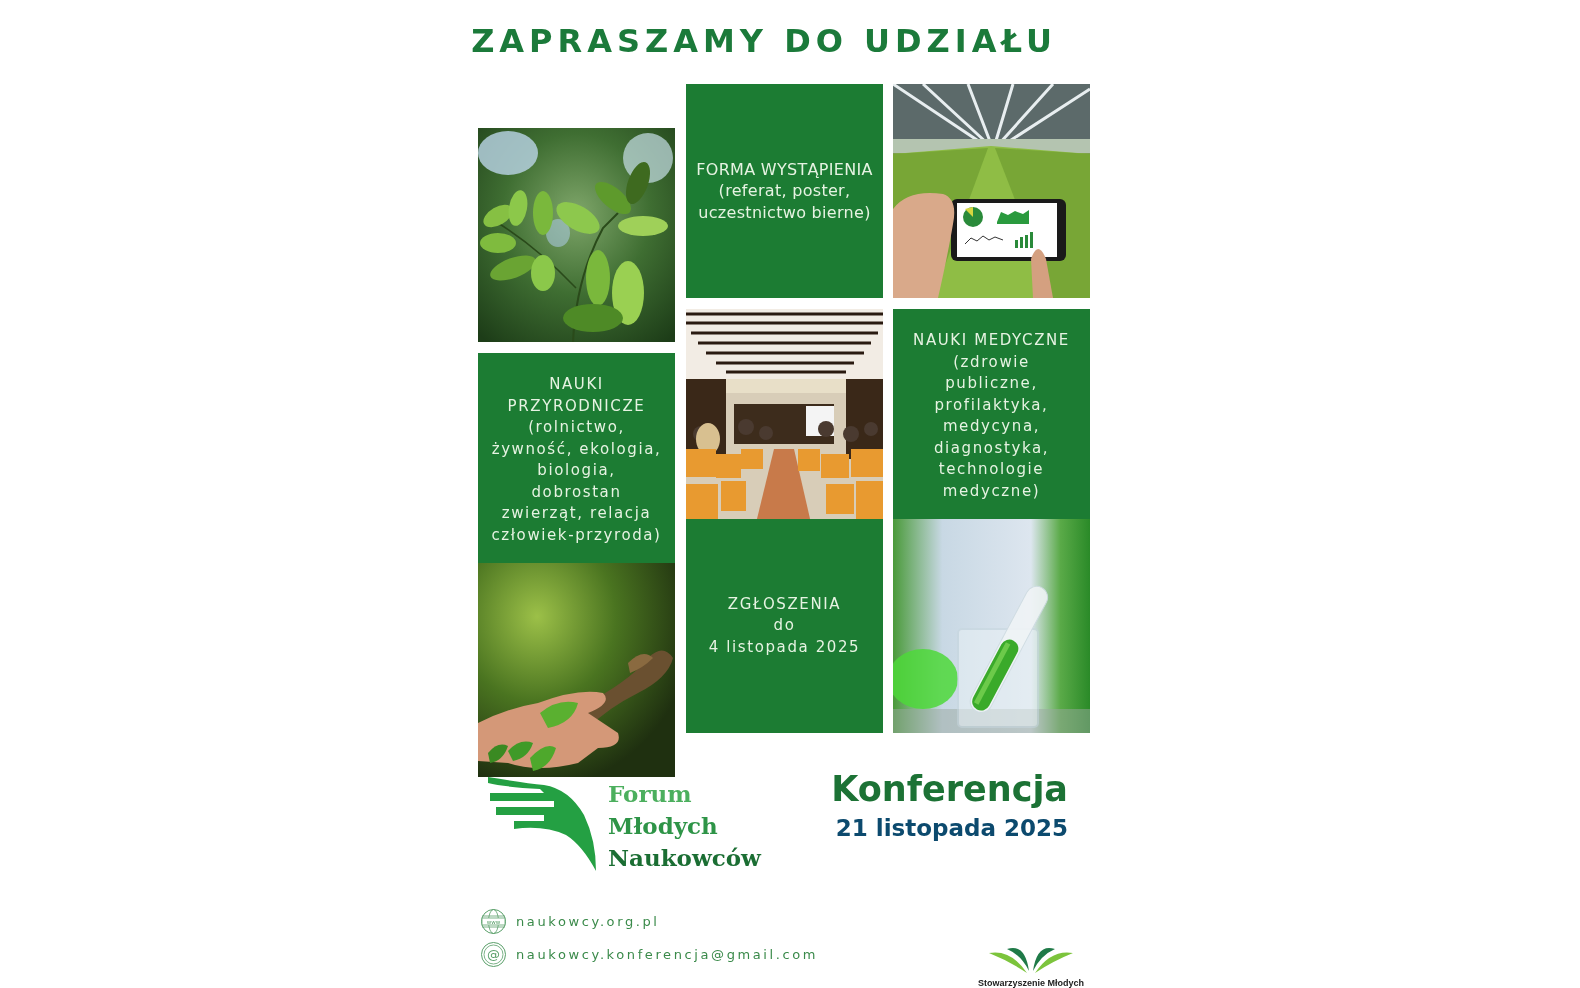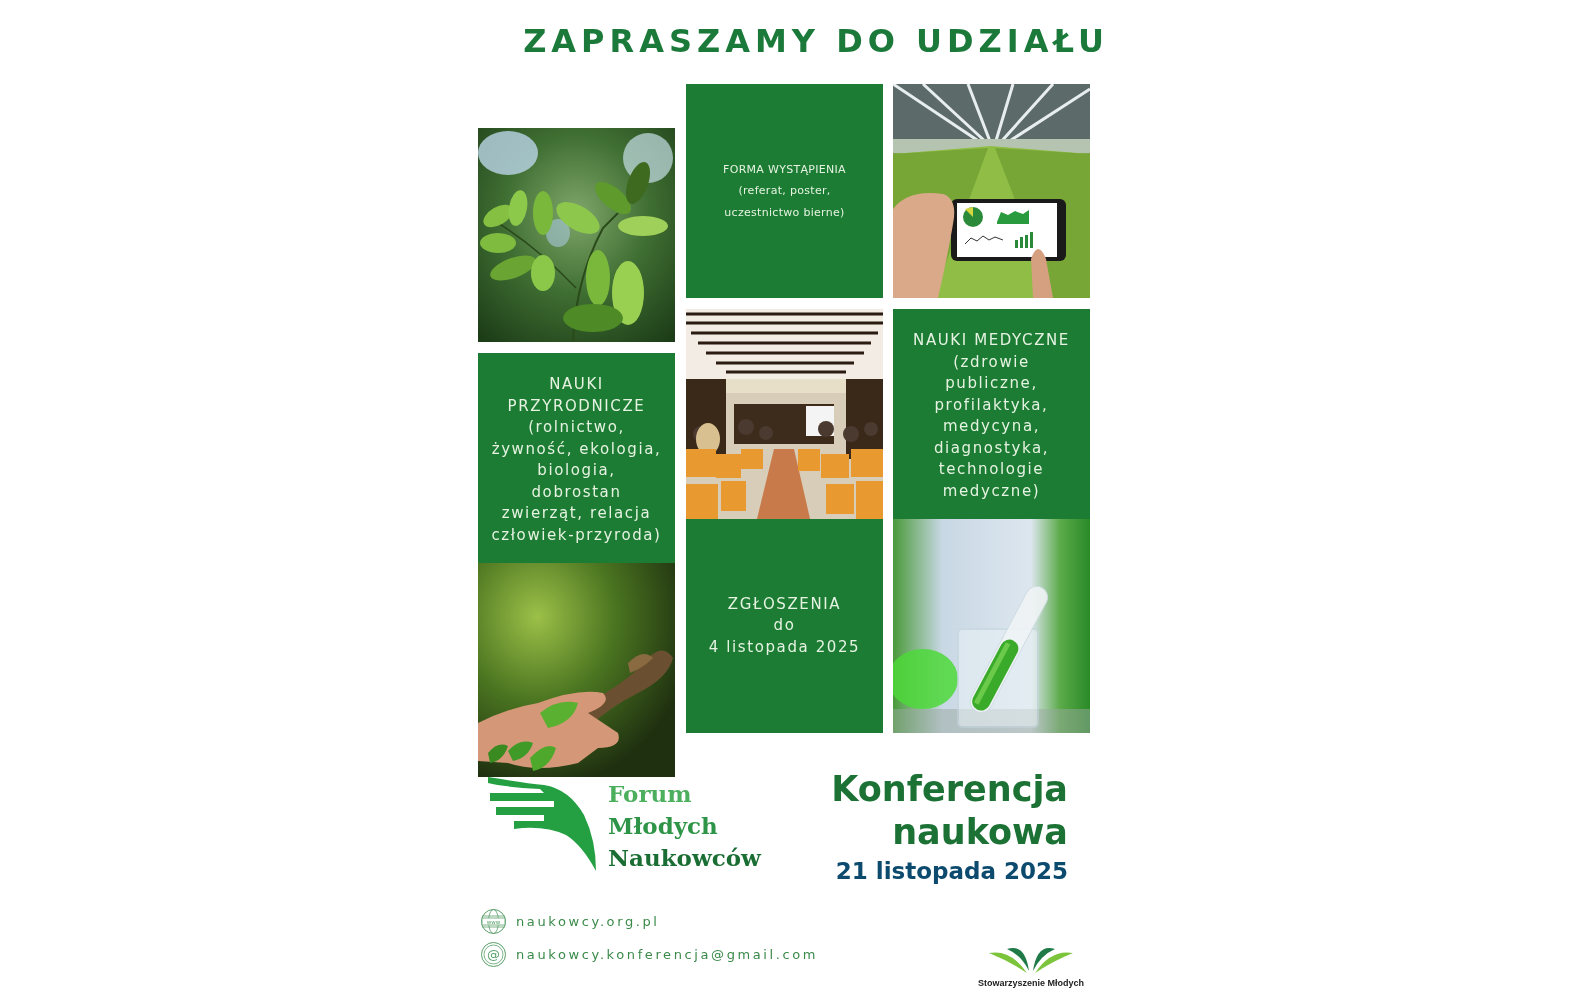--- a/index.html
+++ b/index.html
@@ -1,26 +1,26 @@
 <!DOCTYPE html>
 <html><head>
 <meta charset="utf-8">
 <style>
   html, body { margin:0; padding:0; }
   body { width:1580px; height:988px; background:#ffffff; position:relative; overflow:hidden;
          font-family:"DejaVu Sans", sans-serif; }
-  .title { position:absolute; left:496px; top:22px; width:640px; text-align:center;
+  .title { position:absolute; left:444px; top:22px; width:640px; text-align:center;
            color:#1b7a3a; font-weight:bold; font-size:32px; letter-spacing:5px; }
   .tile { position:absolute; width:197px; height:214px; overflow:hidden; }
   .c1 { left:478px;margin-top:44px; } .c2 { left:686px; } .c3 { left:893px; }
   .r1 { top:84px; } .r2 { top:309px; } .r3 { top:519px; }
   .gtile { background:#1c7c33; color:#e6f3e2; display:flex; align-items:center; justify-content:center;
            text-align:center; box-sizing:border-box; }
   .gtile .txt { font-size:15px; line-height:21.5px; letter-spacing:1.6px; white-space:pre-line; }
-  .gtile .txt.tight { letter-spacing:0.3px; font-size:11px; }
+  .gtile .txt.tight { letter-spacing:0.3px; font-size:16px; }
   .photo svg { display:block; width:100%; height:100%; }
 
   .forum-logo { position:absolute; left:484px; top:775px; width:115px; height:98px; }
   .forum-text { position:absolute; left:608px; top:778px; font-family:"DejaVu Serif", serif;
                 font-weight:bold; font-size:23px; line-height:32px; }
   .forum-text .l1 { color:#4caf5e; } .forum-text .l2 { color:#2e9447; } .forum-text .l3 { color:#1b6e33; }
 
   .conf { position:absolute; right:512px; top:768px; text-align:right; }
   .conf .t1, .conf .t2 { color:#1c7235; font-weight:bold; font-size:35px; line-height:43px; display:block; }
   .conf .date { color:#0c4a6e; font-weight:bold; font-size:23px; line-height:34px; display:block; }
@@ -220,21 +220,20 @@
   </svg>
 </div>
 <div class="forum-text">
   <div class="l1">Forum</div>
   <div class="l2">Młodych</div>
   <div class="l3">Naukowców</div>
 </div>
 
 <div class="conf">
   <span class="t1">Konferencja</span>
-  <span class="t2">naukowa</span>
   <span class="date">21 listopada 2025</span>
 </div>
 
 <div class="contact c-web">
   <svg class="ic" viewBox="0 0 27 27">
     <circle cx="13.5" cy="13.5" r="12" fill="none" stroke="#5aa06a" stroke-width="1"></circle>
     <ellipse cx="13.5" cy="13.5" rx="5" ry="12" fill="none" stroke="#5aa06a" stroke-width="0.8"></ellipse>
     <line x1="2" y1="8" x2="25" y2="8" stroke="#5aa06a" stroke-width="0.8"></line>
     <line x1="2" y1="19" x2="25" y2="19" stroke="#5aa06a" stroke-width="0.8"></line>
     <rect x="2" y="10" width="23" height="7" fill="#fff" stroke="#5aa06a" stroke-width="0.8"></rect>

